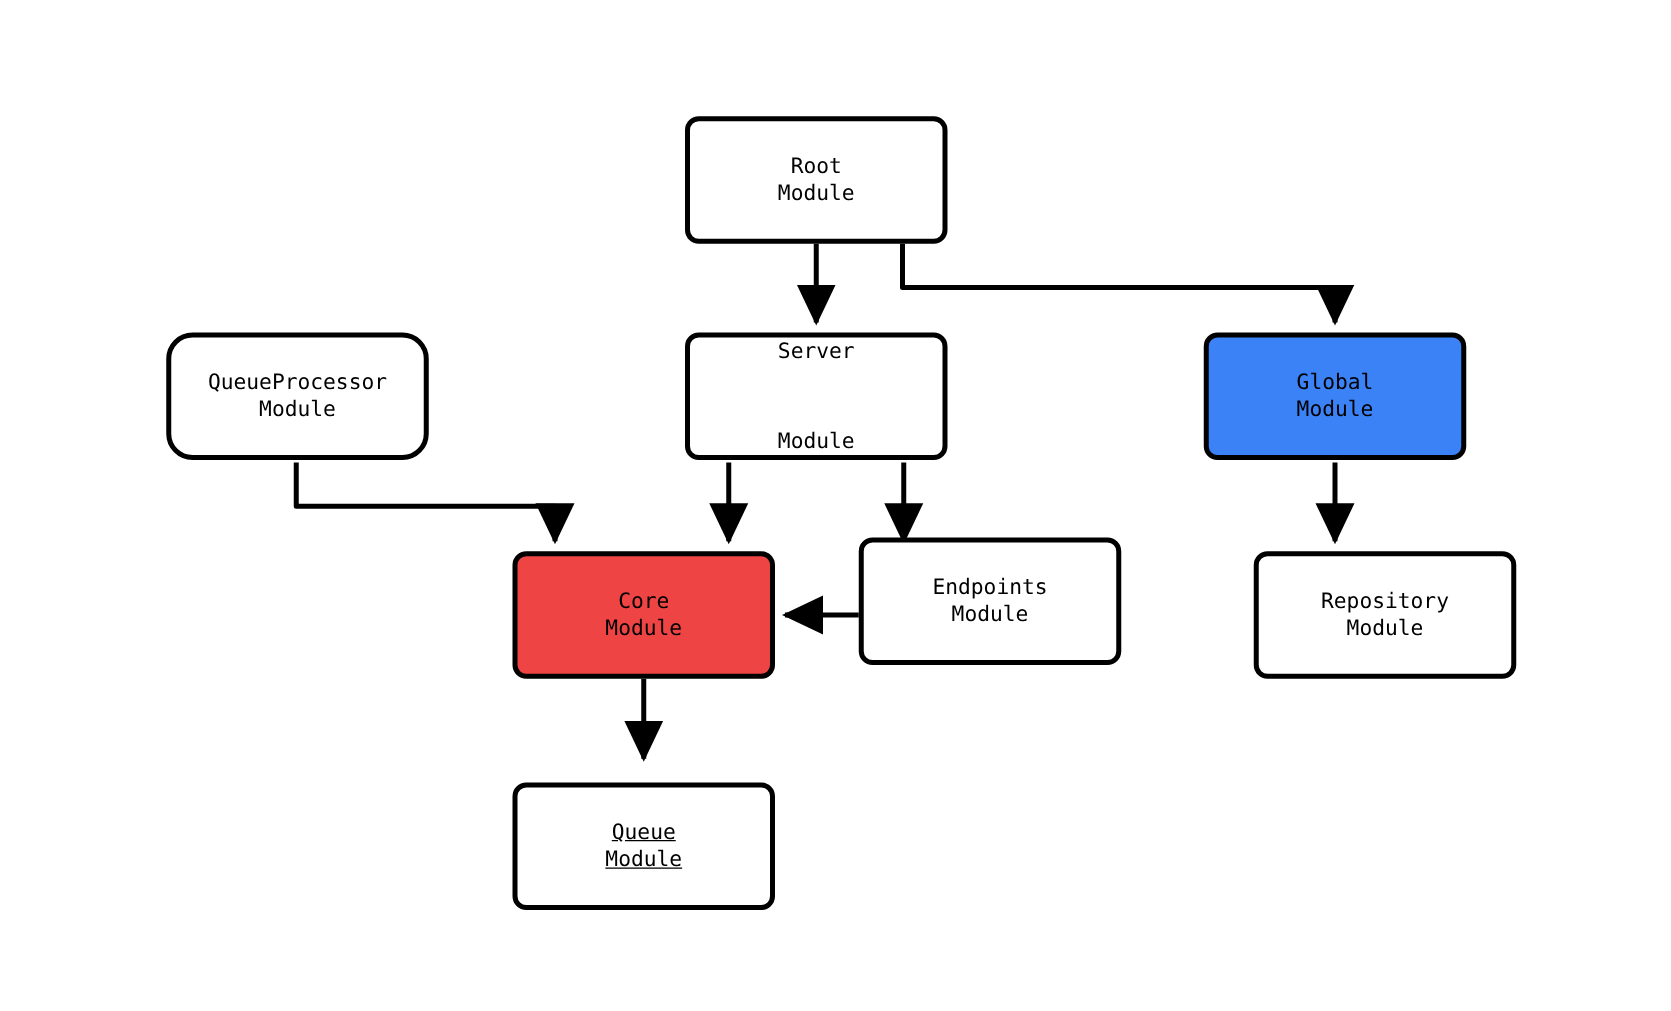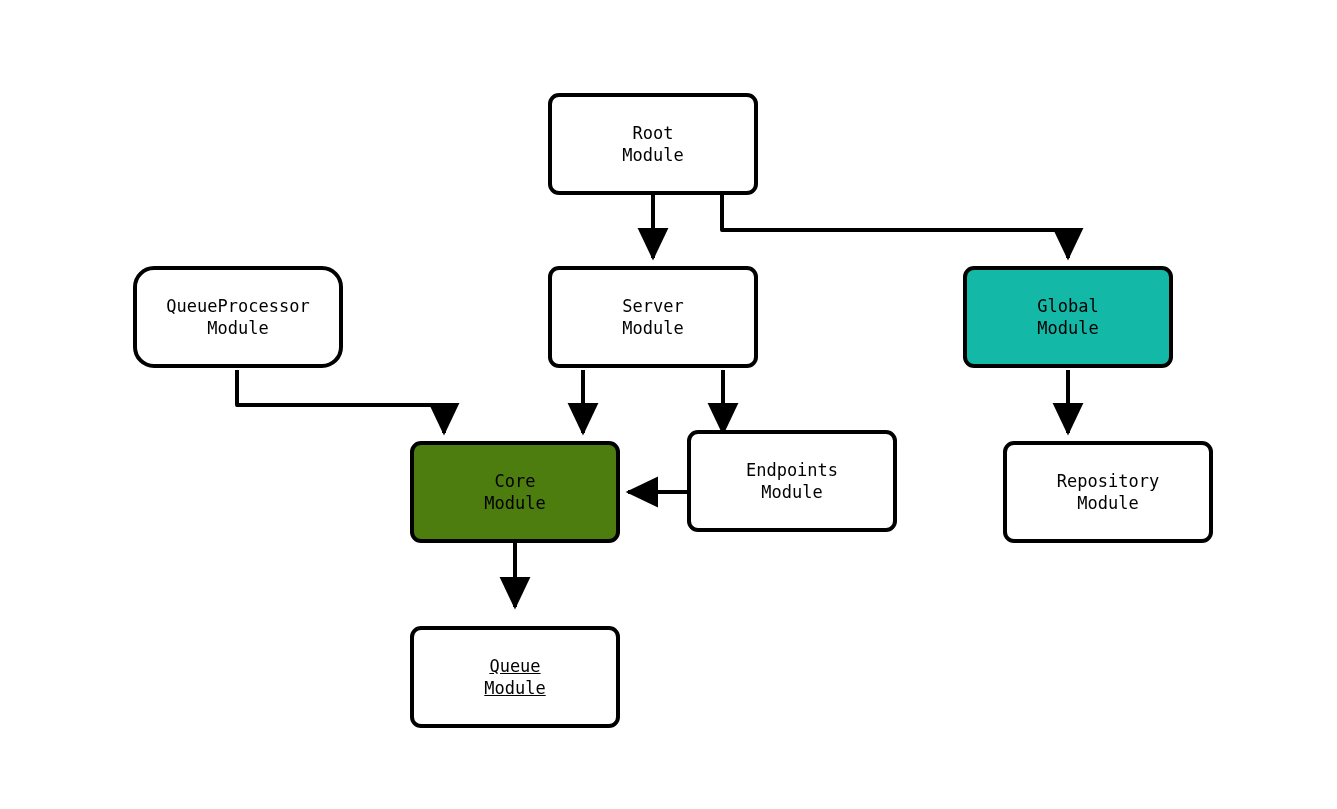--- a/index.html
+++ b/index.html
@@ -73,29 +73,29 @@
 
   <div id="node-group">
       <div class="node" style="left: 548px; top: 93px; border-color: rgb(0, 0, 0); background: rgb(255, 255, 255);">
         <div class="node-label">Root</div>
         <div class="node-label">Module</div>
       </div>
       <div class="node" style="left: 133px; top: 266px; border-color: rgb(0, 0, 0); background: rgb(255, 255, 255); border-radius: 21px;">
         <div class="node-label">QueueProcessor</div>
         <div class="node-label">Module</div>
       </div>
-      <div class="node" style="left: 548px; top: 266px; border-color: rgb(0, 0, 0); background: rgb(255, 255, 255);">
+      <div class="node" style="left: 548px; top: 266px; border-color: rgb(0, 0, 0); background: rgb(255, 255, 255); justify-content: space-between;">
         <div class="node-label">Server</div>
         <div class="node-label">Module</div>
       </div>
-      <div class="node" style="left: 963px; top: 266px; border-color: rgb(0, 0, 0); background: #14b8a6;">
+      <div class="node" style="left: 963px; top: 266px; border-color: rgb(0, 0, 0); background: #3b82f6;">
         <div class="node-label">Global</div>
         <div class="node-label">Module</div>
       </div>
-      <div class="node" style="left: 410px; top: 441px; border-color: rgb(0, 0, 0); background: #4d7c0f;">
+      <div class="node" style="left: 410px; top: 441px; border-color: rgb(0, 0, 0); background: #ef4444;">
         <div class="node-label">Core</div>
         <div class="node-label">Module</div>
       </div>
       <div class="node" style="left: 687px; top: 430px; border-color: rgb(0, 0, 0); background: rgb(255, 255, 255);">
         <div class="node-label">Endpoints</div>
         <div class="node-label">Module</div>
       </div>
       <div class="node" style="left: 963px; top: 441px; border-color: rgb(0, 0, 0); background: rgb(255, 255, 255); margin-left: 40px;">
         <div class="node-label">Repository</div>
         <div class="node-label">Module</div>

